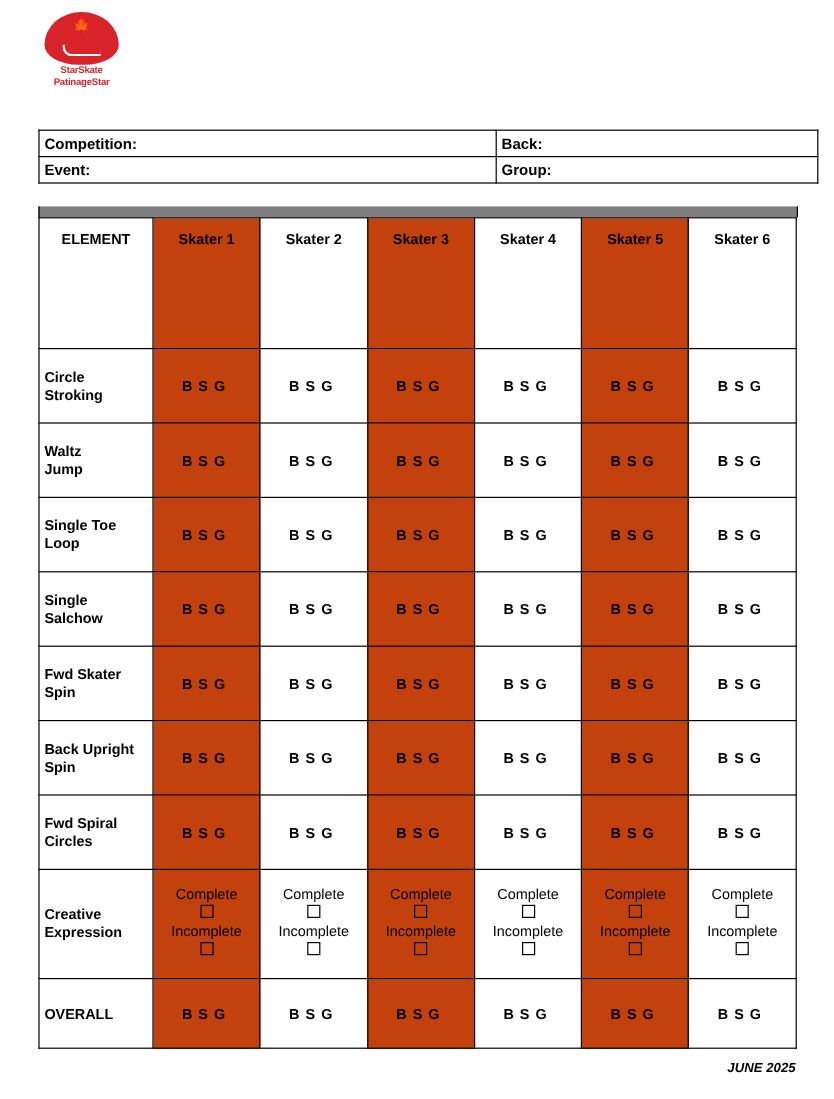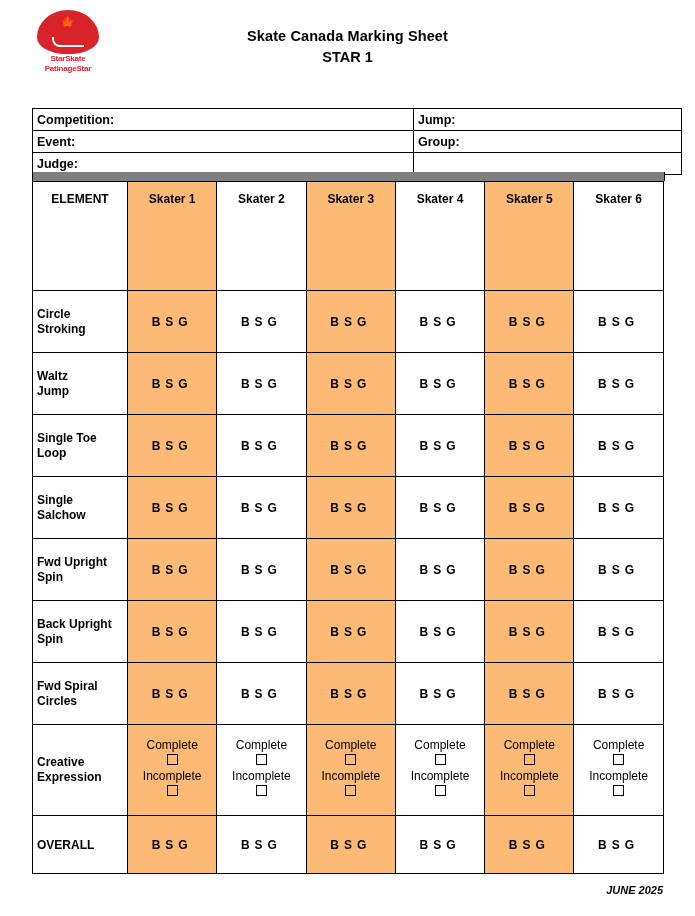--- a/index.html
+++ b/index.html
@@ -148,21 +148,21 @@
     font-size: 13px;
     font-weight: bold;
     padding-top: 10px !important;
   }
   .hdr-skater {
     text-align: center;
     font-size: 12.5px;
     font-weight: bold;
     padding-top: 10px !important;
   }
-  .shaded { background: #fdba74; }
+  .shaded { background: #c2410c; }
 
   .elem-label {
     font-size: 11px;
     font-weight: bold;
     padding: 0 0 0 4px !important;
     line-height: 15px;
   }
   .elem-row td { height: 61px; }
 
   .bsg {
@@ -211,39 +211,31 @@
 
   <div class="header">
     <div class="logo">
       <div class="logo-badge">
         <div class="maple">🍁</div>
         <div class="blade"></div>
       </div>
       <div class="logo-text1">StarSkate</div>
       <div class="logo-text2">PatinageStar</div>
     </div>
-    <div class="title-block">
-      <div class="title-main">Skate Canada Marking Sheet</div>
-      <div class="title-sub">STAR 1</div>
-    </div>
   </div>
 
   <table class="info-table">
     <tbody>
         <tr>
       <td class="info-label-left">Competition:</td>
-      <td class="info-label-right">Jump:</td>
+      <td class="info-label-right">Back:</td>
     </tr>
     <tr>
       <td class="info-label-left">Event:</td>
       <td class="info-label-right">Group:</td>
-    </tr>
-    <tr>
-      <td class="info-label-left">Judge:</td>
-      <td class="info-label-right"></td>
     </tr>
   </tbody>
     </table>
 
   <div class="sep-bar"></div>
 
   <table class="main-table">
     <colgroup>
       <col class="col-element">
       <col class="col-skater">
@@ -360,21 +352,21 @@
       <td class="bsg shaded">
         <span>B</span><span>S</span><span>G</span>
       </td>
       <td class="bsg">
         <span>B</span><span>S</span><span>G</span>
       </td>
     </tr>
 
     <tr class="elem-row">
       <td class="elem-label">
-        <div>Fwd Upright</div>
+        <div>Fwd Skater</div>
         <div>Spin</div>
       </td>
       <td class="bsg shaded">
         <span>B</span><span>S</span><span>G</span>
       </td>
       <td class="bsg">
         <span>B</span><span>S</span><span>G</span>
       </td>
       <td class="bsg shaded">
         <span>B</span><span>S</span><span>G</span>

